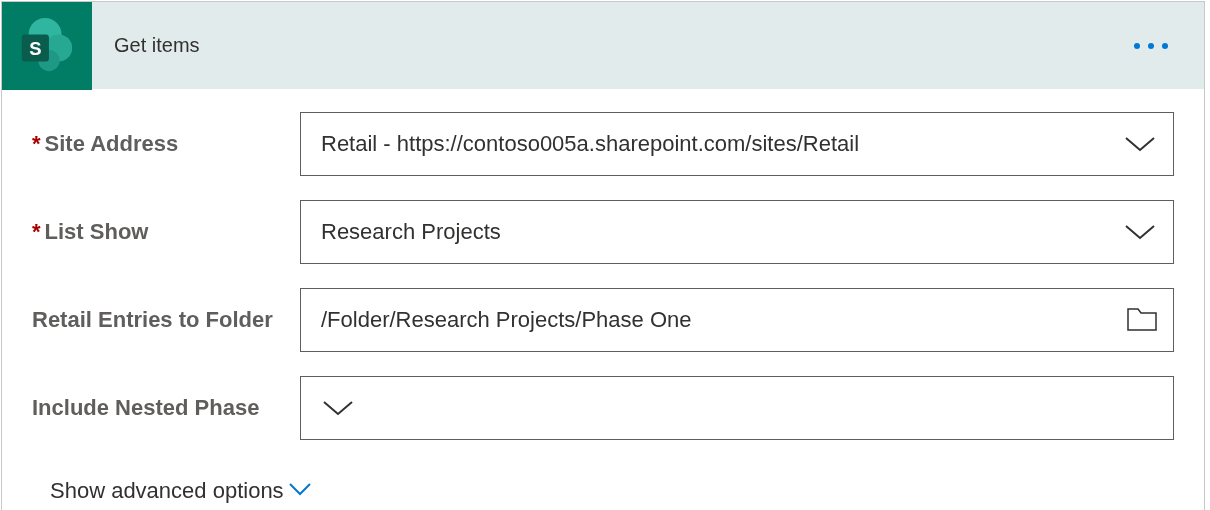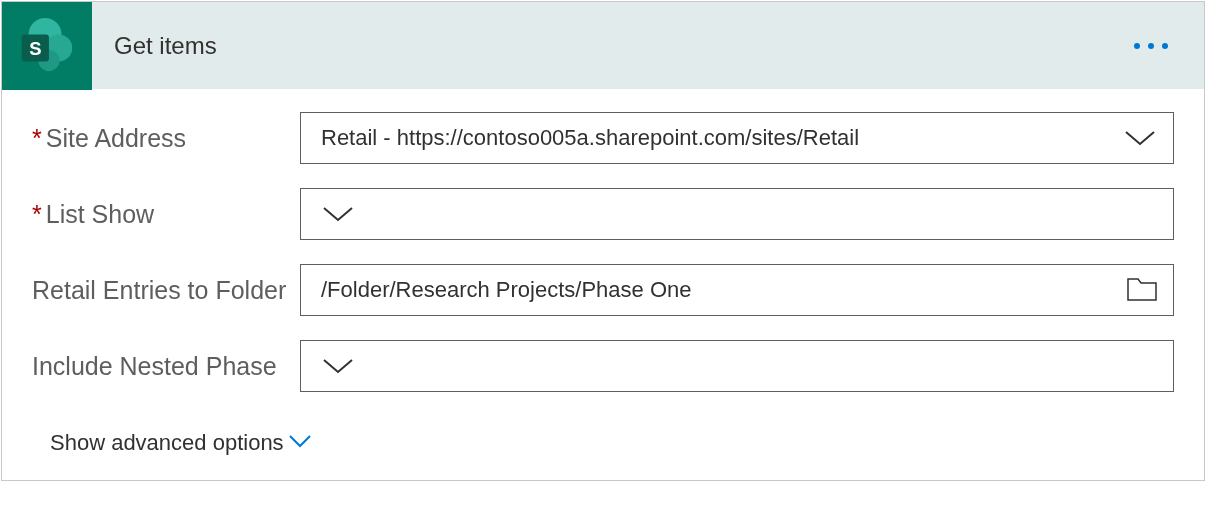--- a/index.html
+++ b/index.html
@@ -33,21 +33,21 @@
       display: flex;
       align-items: center;
       justify-content: center;
       flex-shrink: 0;
     }
     .connector-icon svg {
       width: 62px;
       height: 62px;
     }
     .card-title {
-      font-size: 24px;
+      font-size: 20px;
       font-weight: 400;
       color: #323130;
       margin-left: 22px;
       flex: 1;
     }
     .header-menu {
       margin-right: 36px;
       display: flex;
       align-items: center;
       cursor: pointer;
@@ -66,35 +66,35 @@
     .card-body {
       padding: 22px 30px 24px 30px;
     }
     .field-row {
       display: flex;
       align-items: center;
       margin-bottom: 24px;
     }
     .field-label {
       width: 268px;
-      font-size: 25px;
+      font-size: 22px;
       color: #605e5c;
-      font-weight: 400;
+      font-weight: 700;
       flex-shrink: 0;
     }
     .required-mark {
       color: #a80000;
       margin-right: 4px;
     }
     .field-input {
       flex: 1;
       display: flex;
       align-items: center;
       border: 1px solid #605e5c;
-      height: 52px;
+      height: 64px;
       background: #ffffff;
       padding: 0 16px 0 20px;
       cursor: pointer;
     }
     .field-input-value {
       flex: 1;
       font-size: 22px;
       color: #323130;
       font-weight: 400;
       white-space: nowrap;
@@ -172,20 +172,21 @@
             </svg>
         </div>
       </div>
     </div>
 
     <div class="field-row">
       <div class="field-label">
         <span class="required-mark">*</span><span>List Show</span>
       </div>
       <div class="field-input">
+        <div class="field-input-value">Research Projects</div>
         <div class="chevron">
           <svg viewBox="0 0 34 20" width="34" height="20">
               <polyline points="3,4 17,16 31,4" fill="none" stroke="#323130" stroke-width="2"></polyline>
             </svg>
         </div>
       </div>
     </div>
 
     <div class="field-row">
       <div class="field-label">Retail Entries to Folder</div>

